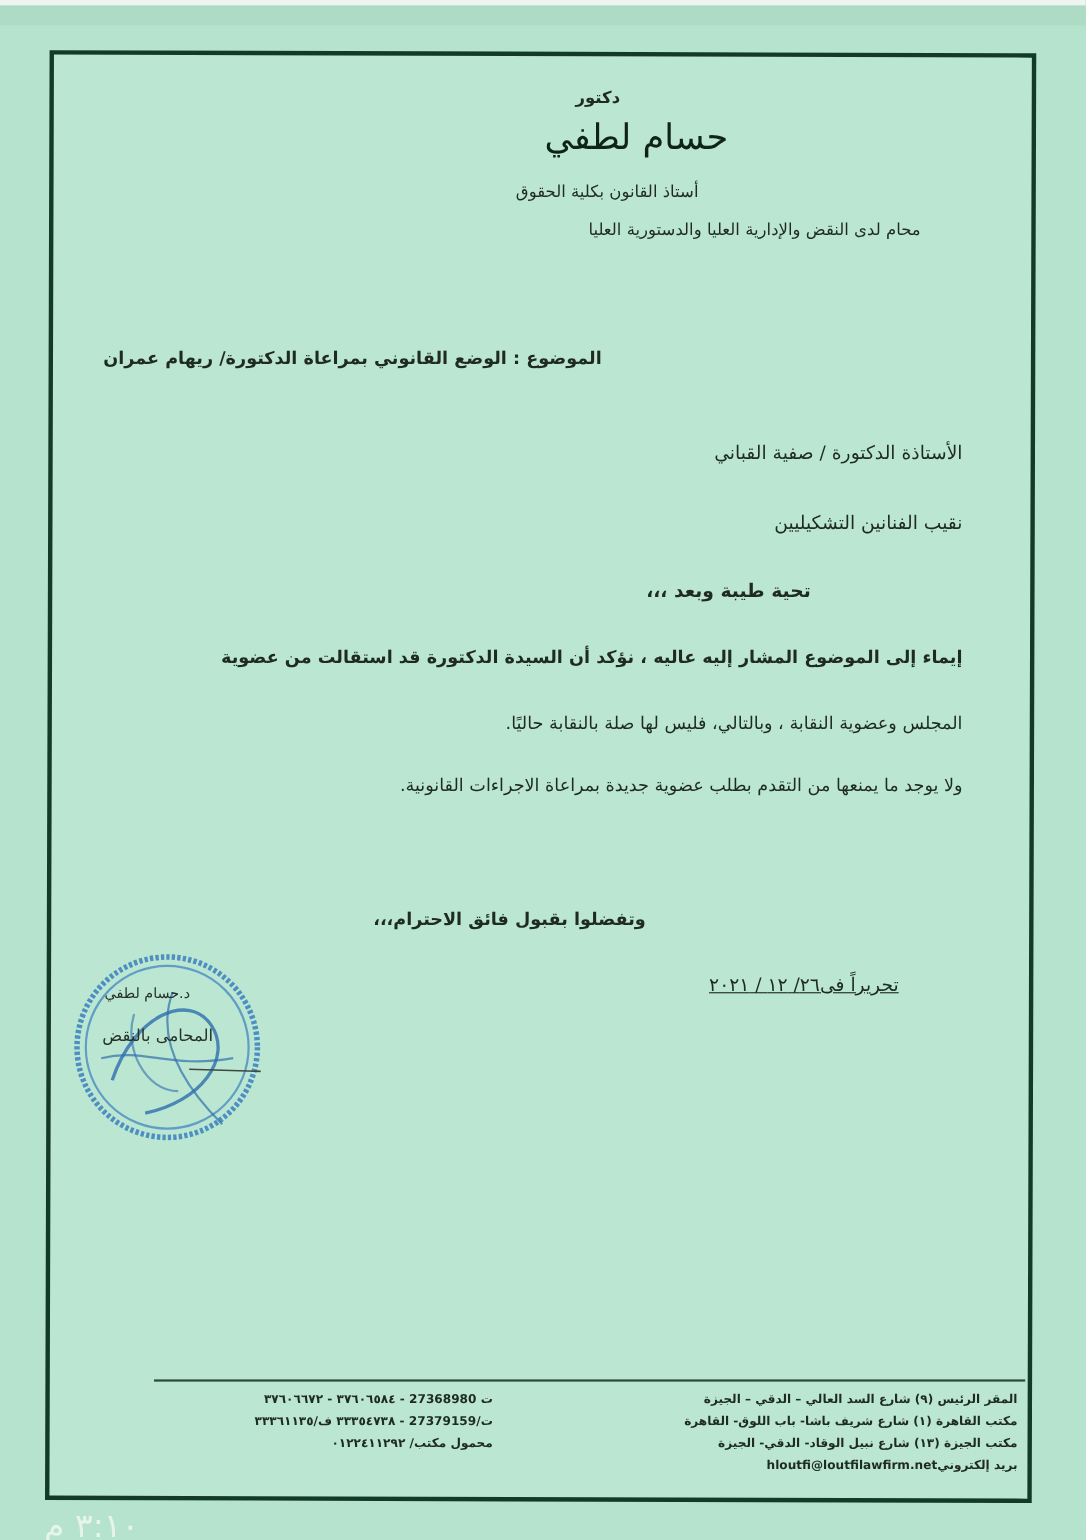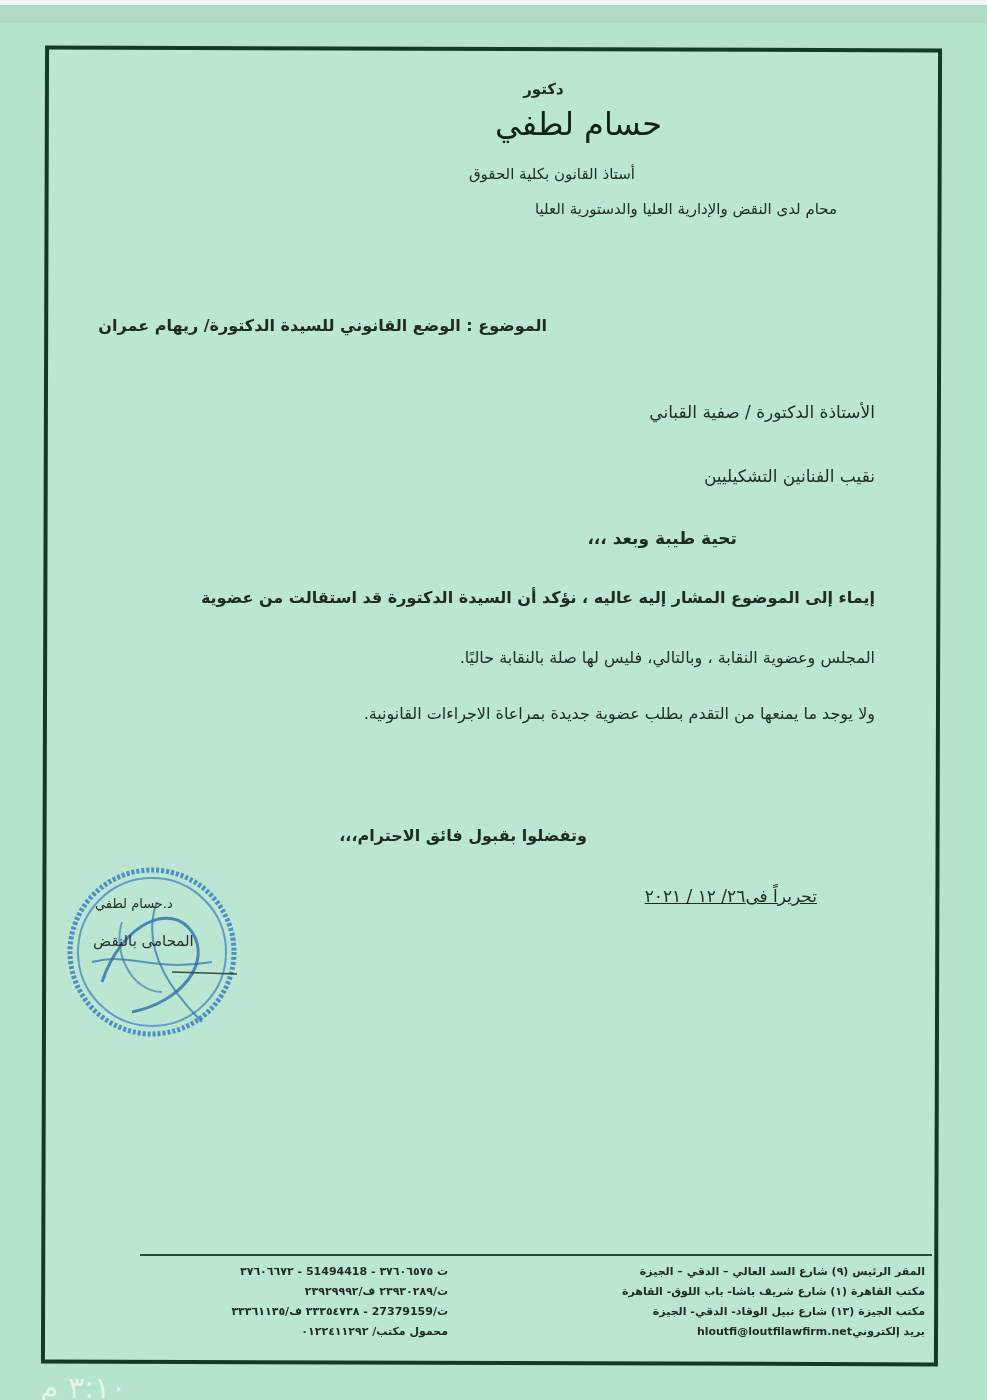--- a/index.html
+++ b/index.html
@@ -45,21 +45,21 @@
 <div class="topstrip"></div>
 <div class="topband"></div>
 
 <div class="frame"></div>
 
 <div class="t header-small">دكتور</div>
 <div class="t header-name">حسام لطفي</div>
 <div class="t header-line1">أستاذ القانون بكلية الحقوق</div>
 <div class="t header-line2">محام لدى النقض والإدارية العليا والدستورية العليا</div>
 
-<div class="t subject">الموضوع : الوضع القانوني للسيدة الدكتورة/ ريهام عمران</div>
+<div class="t subject">الموضوع : الوضع القانوني بمراعاة الدكتورة/ ريهام عمران</div>
 
 <div class="t addressee">الأستاذة الدكتورة / صفية القباني</div>
 <div class="t position-title">نقيب الفنانين التشكيليين</div>
 
 <div class="t greeting">تحية طيبة وبعد ،،،</div>
 
 <div class="t para1">إيماء إلى الموضوع المشار إليه عاليه ، نؤكد أن السيدة الدكتورة قد استقالت من عضوية</div>
 <div class="t para2">المجلس وعضوية النقابة ، وبالتالي، فليس لها صلة بالنقابة حاليًا.</div>
 <div class="t para3">ولا يوجد ما يمنعها من التقدم بطلب عضوية جديدة بمراعاة الاجراءات القانونية.</div>
 
@@ -81,19 +81,18 @@
 <div class="divider"></div>
 
 <div class="footer-right">
   <div>المقر الرئيس (٩) شارع السد العالي – الدقي – الجيزة</div>
   <div>مكتب القاهرة (١) شارع شريف باشا- باب اللوق- القاهرة</div>
   <div>مكتب الجيزة (١٣) شارع نبيل الوقاد- الدقي- الجيزة</div>
   <div>بريد إلكترونيhloutfi@loutfilawfirm.net</div>
 </div>
 
 <div class="footer-left">
-  <div>ت ٣٧٦٠٦٥٧٥ - 51494418 - ٣٧٦٠٦٦٧٢</div>
-  <div>ت/٢٣٩٣٠٢٨٩   ف/٢٣٩٢٩٩٩٢</div>
+  <div>ت 27368980 - ٣٧٦٠٦٥٨٤ - ٣٧٦٠٦٦٧٢</div>
   <div>ت/27379159 - ٣٣٣٥٤٧٣٨  ف/٣٣٣٦١١٣٥</div>
   <div>محمول مكتب/ ٠١٢٢٤١١٢٩٢</div>
 </div>
 
 <div class="overlay-time">٣:١٠ م</div>
 
 </body></html>

